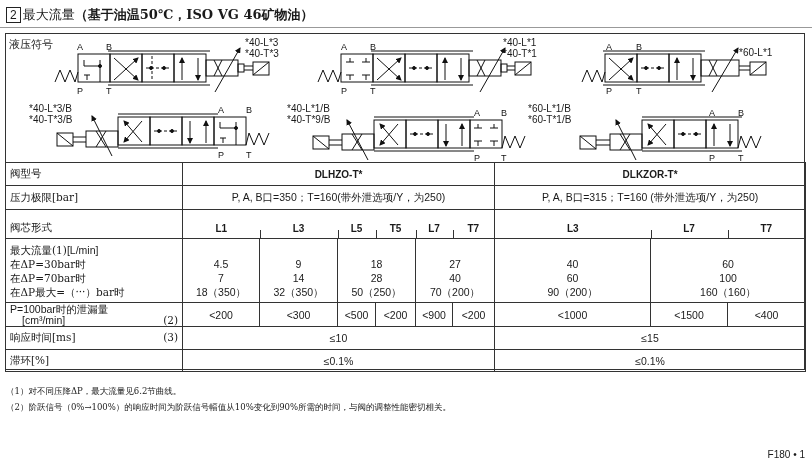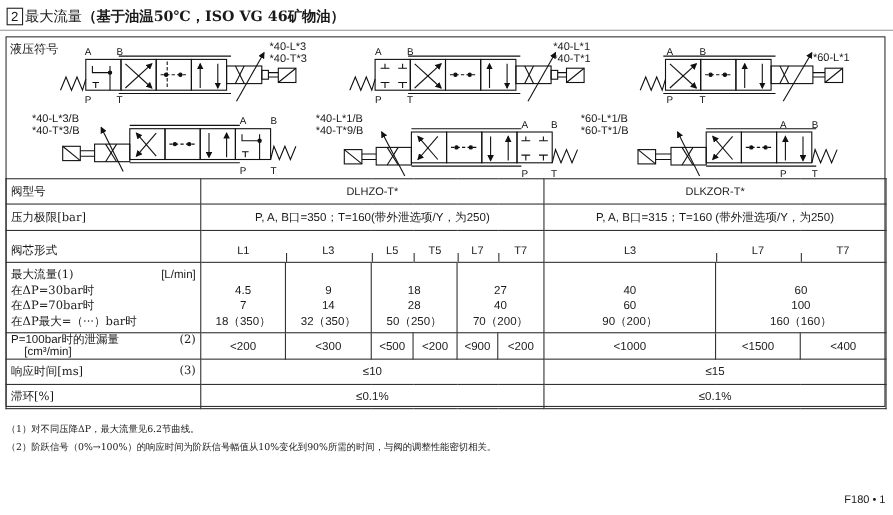--- a/index.html
+++ b/index.html
@@ -11,27 +11,27 @@
   .heading .sub { font-weight:bold; font-size:13px; }
   .hr { left:0; top:27px; width:812px; height:1px; background:#999; }
 
   .frame { left:5px; top:33px; width:800px; height:337px; border:1px solid #333; box-sizing:border-box; }
   .sym-label { left:9px; top:37px; font-size:11px; font-family:"DejaVu Serif", serif; }
   .code { font-family:"Liberation Sans", sans-serif; font-size:10px; line-height:11px; white-space:nowrap; }
 
   .tbl { position:absolute; left:5px; top:162px; width:800px; border-collapse:collapse; table-layout:fixed; font-size:10.5px; }
   .tbl td { border:1px solid #333; padding:0 4px; vertical-align:middle; text-align:center; font-family:"Liberation Sans", sans-serif; }
   .tbl td.lbl { text-align:left; font-family:"DejaVu Serif", serif; font-size:10.5px; }
-  .tbl td.bold { font-weight:normal; font-size:10px; }
+  .tbl td.bold { font-weight:bold; font-size:10px; }
   .tbl td.nob-r { border-right:none; }
   .tbl td.nob-l { border-left:none; }
   .tick { position:relative; }
   .tick::after { content:""; position:absolute; right:-1px; bottom:0; width:1px; height:8px; background:#333; }
   .flow-lbl { line-height:14px; padding:2px 4px; }
-  .flow-lbl .row1 { display:flex; justify-content:space-between; }
+  .flow-lbl .row1 { display:flex; justify-content:flex-start; }
   .flowvals { line-height:14px; padding-top:14px !important; }
   .leak-lbl { line-height:11px; }
   .notes { left:6px; top:383px; font-size:8.5px; font-family:"DejaVu Serif", serif; line-height:16px; }
   .notes .ref { display:inline-block; border:1px solid #333; padding:0 3px; line-height:11px; margin:0 1px; }
   .footer { right:7px; top:449px; font-size:10px; font-family:"Liberation Sans", sans-serif;padding-left:43px; }
   svg text { font-family:"Liberation Sans", sans-serif; }
 </style>
 </head>
 <body>
 
@@ -353,21 +353,21 @@
           <div>90（200）</div>
     </td>
     <td class="flowvals" colspan="2">
       <div>60</div>
           <div>100</div>
           <div>160（160）</div>
     </td>
   </tr>
   <tr style="height:24px">
     <td class="lbl leak-lbl">
-      <div style="display:flex;justify-content:space-between;align-items:flex-start">
+      <div style="display:flex;justify-content:space-between;align-items:flex-end">
         <div>
           <div style="font-family:'Liberation Sans',sans-serif">P=100bar时的泄漏量</div>
           <div style="padding-left:12px;font-family:'Liberation Sans',sans-serif">[cm³/min]</div>
         </div>
         <span>(2)</span>
       </div>
     </td>
     <td>&lt;200</td>
     <td>&lt;300</td>
     <td style="padding:0">&lt;500</td>

